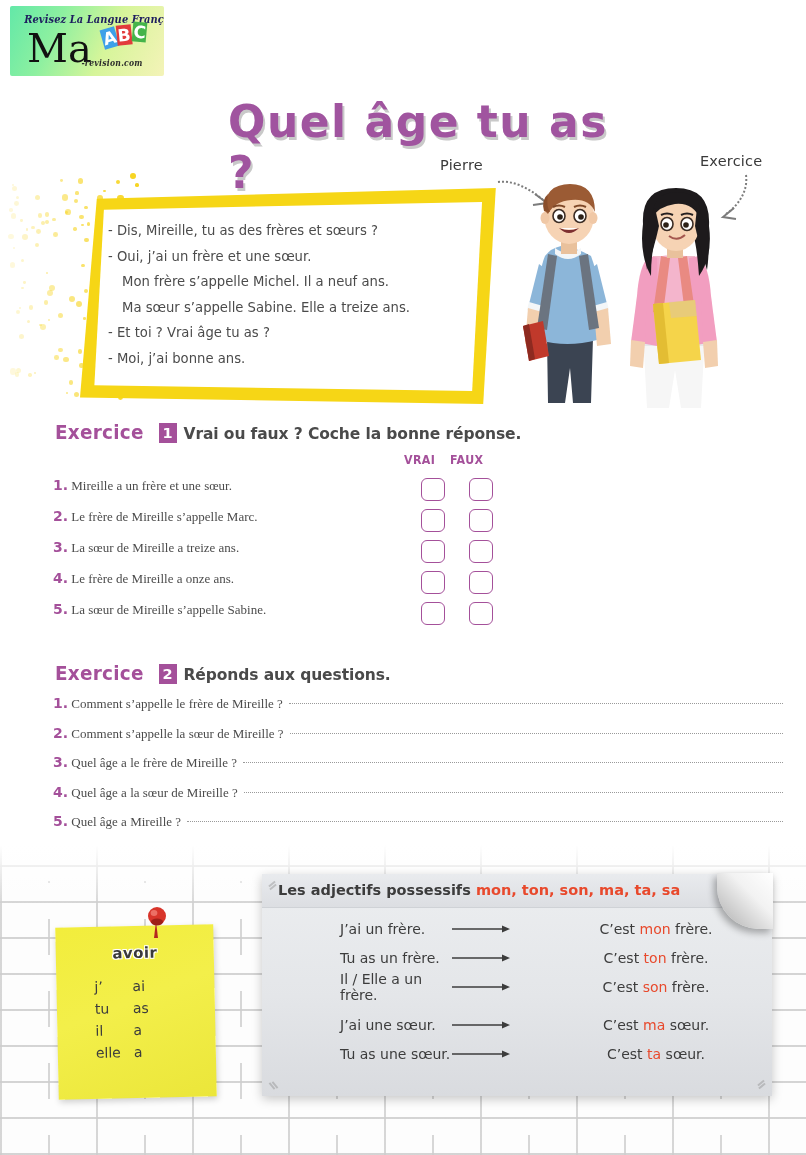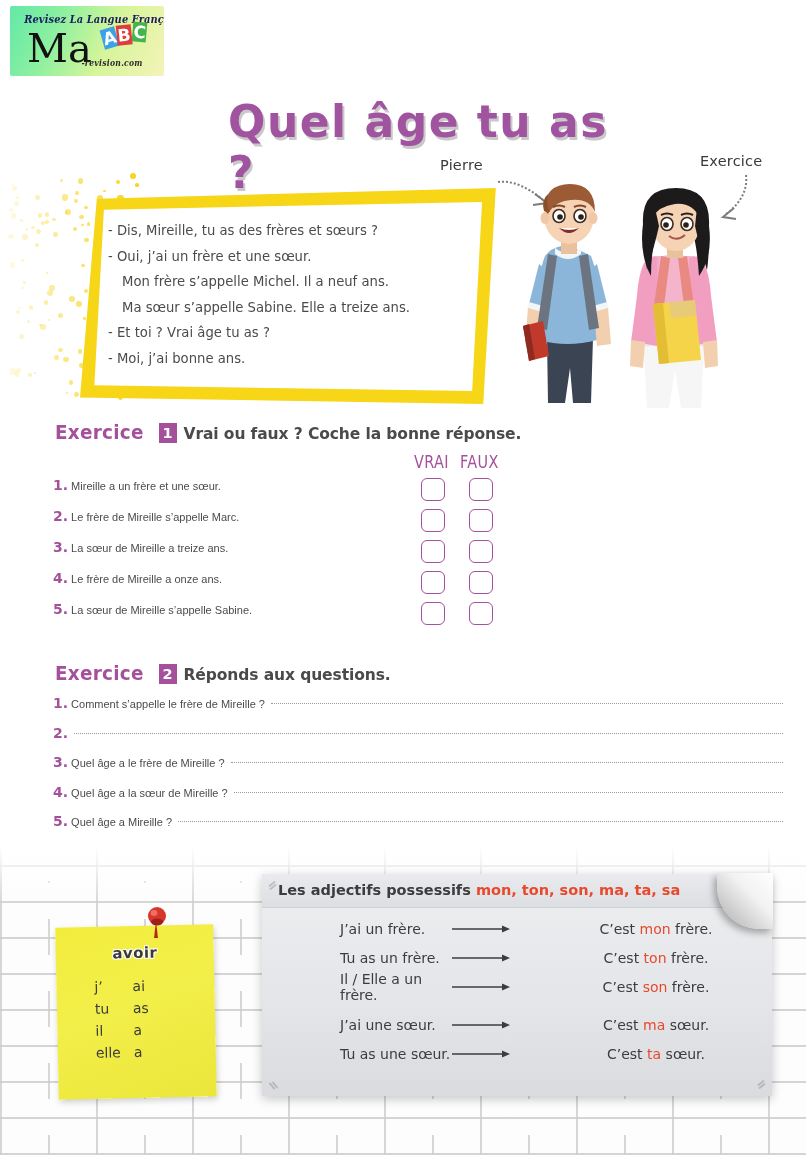--- a/index.html
+++ b/index.html
@@ -95,29 +95,29 @@
     display: inline-block; background: #a4509a; color: #fff;
     font-family: "DejaVu Sans", sans-serif; font-weight: 700; font-size: 14.5px;
     width: 18px; height: 20px; line-height: 20px; text-align: center;
     position: relative; top: -1px;
   }
   .ex-desc {
     font-family: "DejaVu Sans", sans-serif; font-weight: 700; font-size: 15.5px; color: #4a4a4a;
     letter-spacing: -.1px;
   }
 
-  .vf-head { position: absolute; left: 414px; top: 452px; width: 100px;
-    font-family: "DejaVu Sans", sans-serif; font-weight: 400; font-size: 17px;
+  .vf-head { position: absolute; left: 404px; top: 452px; width: 100px;
+    font-family: "DejaVu Sans", sans-serif; font-weight: 700; font-size: 13px;
     color: #a4509a; letter-spacing: .4px; }
   .vf-head span { display: inline-block; width: 46px; text-align: left; transform: scaleX(.85); transform-origin: left;}
 
   .q-list { position: absolute; left: 53px; top: 476px; width: 460px; }
   .q-row { position: relative; height: 31px; }
   .q-num { font-family: "DejaVu Sans", sans-serif; font-weight: 700; font-size: 14px; color: #a4509a; }
-  .q-txt { font-family: Liberation Sans, sans-serif; font-size: 11px; color: #4b4b4b; }
+  .q-txt { font-family: Liberation Serif, serif; font-size: 13px; color: #4b4b4b; }
   .cbx {
     position: absolute; width: 24px; height: 23px; border: 1.8px solid #a4509a;
     border-radius: 6px; background: #fff;
   }
   .cbx.v { left: 368px; top: 2px; }
   .cbx.f { left: 416px; top: 2px; }
 
   
   .a-list { position: absolute; left: 53px; top: 695px; width: 730px; }
   .a-row { position: relative; height: 29.5px; display: flex; align-items: baseline; }
@@ -482,20 +482,21 @@
   </div>
 
   <div class="a-list" id="ex2-list">
       <div class="a-row">
         <span class="q-num">1.</span>
         <span class="q-txt">&nbsp;Comment s’appelle le frère de Mireille ?</span>
         <span class="a-line"></span>
       </div>
       <div class="a-row">
         <span class="q-num">2.</span>
+        <span class="q-txt">&nbsp;Comment s’appelle la sœur de Mireille ?</span>
         <span class="a-line"></span>
       </div>
       <div class="a-row">
         <span class="q-num">3.</span>
         <span class="q-txt">&nbsp;Quel âge a le frère de Mireille ?</span>
         <span class="a-line"></span>
       </div>
       <div class="a-row">
         <span class="q-num">4.</span>
         <span class="q-txt">&nbsp;Quel âge a la sœur de Mireille ?</span>

